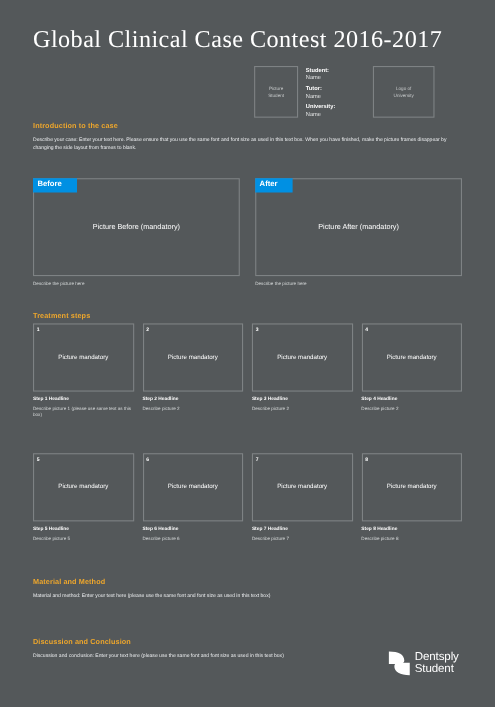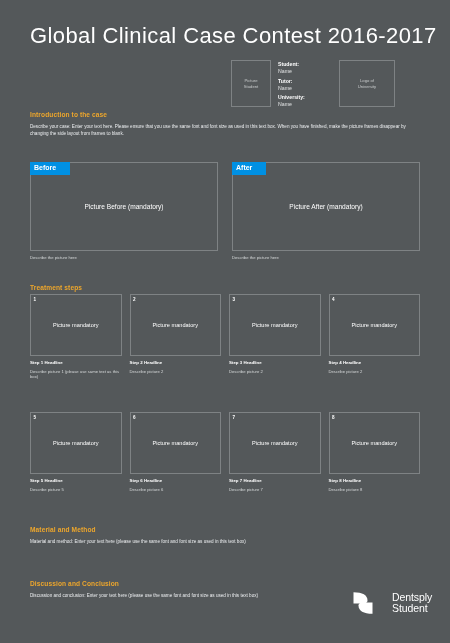--- a/index.html
+++ b/index.html
@@ -29,20 +29,21 @@
     height: 40px;
     display: flex;
     align-items: center;
   }
   .title-text {
     font-size: 22px;
     font-weight: 300;
     letter-spacing: 0.4px;
     color: #ffffff;
     white-space: nowrap;
+    font-family: Liberation Serif, serif;
   }
 
   
   .header-block {
     position: absolute;
     left: 231px;
     top: 60px;
     width: 199px;
     height: 47px;
     display: flex;
@@ -204,21 +205,21 @@
   .discussion-wrap { position: absolute; left: 30px; top: 580px; width: 330px; }
   .discussion-wrap .body-text { margin-top: 5px; }
 
   
   .brand-logo {
     position: absolute;
     left: 352px;
     top: 591px;
     display: flex;
     align-items: center;
-    gap: 18px;
+    gap: 3px;
   }
   .brand-mark { width: 22px; height: 24px; flex: none; }
   .brand-word {
     display: flex;
     flex-direction: column;
     line-height: 11px;
   }
   .brand-line {
     font-size: 10.5px;
     color: #ffffff;

